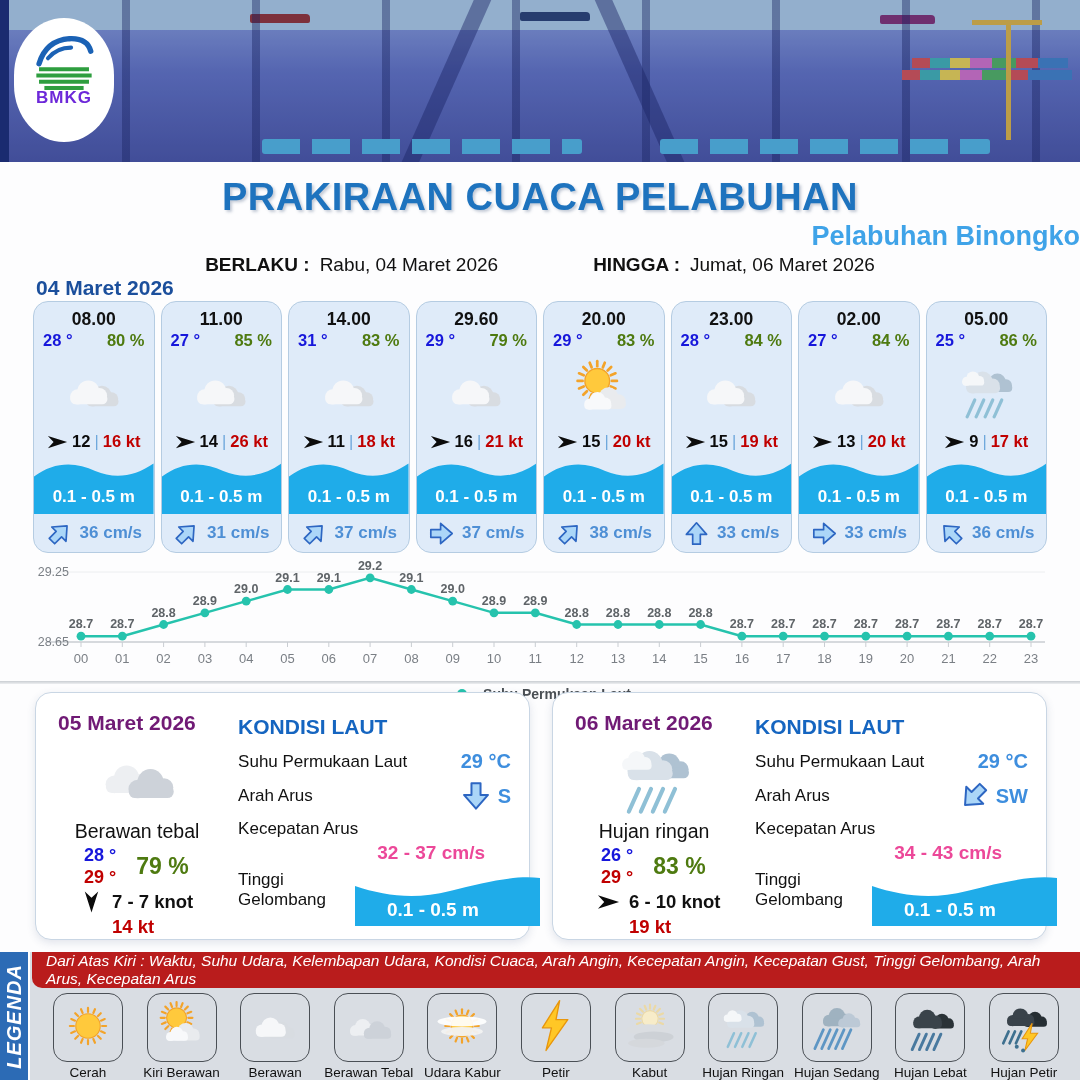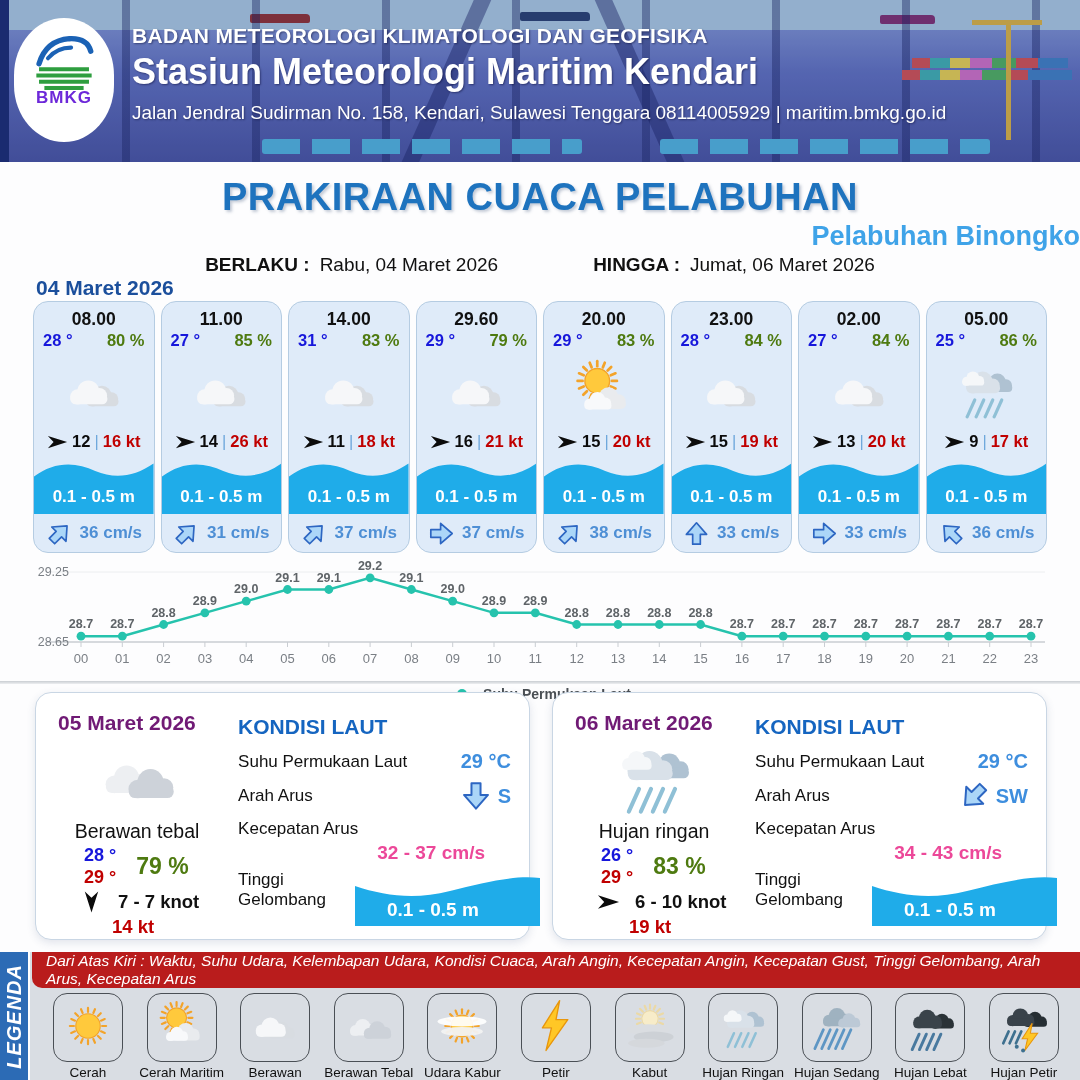--- a/index.html
+++ b/index.html
@@ -86,21 +86,21 @@
   .dcard{flex:1;height:248px;background:#fff;border:1.5px solid #C9D6E4;border-radius:16px;
          box-shadow:0 3px 8px rgba(60,80,120,.14);display:flex;padding:12px 18px;}
   .d-left{width:44%;position:relative;display:flex;flex-direction:column;}
   .d-date{font-size:21px;font-weight:bold;color:#701a75;margin:6px 0 0 4px;}
   .d-icon{height:84px;display:flex;align-items:center;justify-content:center;}
   .d-cond{text-align:center;font-size:19.5px;margin-top:1px;}
   .d-temps{display:flex;align-items:center;gap:20px;margin:2px 0 0 30px;}
   .d-tmin{color:#1717DB;font-weight:bold;font-size:18px;display:block;}
   .d-tmax{color:#C00000;font-weight:bold;font-size:18px;display:block;margin-top:1px;}
   .d-hum{color:#4E7A10;font-weight:bold;font-size:23px;}
-  .d-wind{display:flex;align-items:center;gap:15px;margin:3px 0 0 26px;font-size:18.5px;font-weight:bold;}
+  .d-wind{display:flex;align-items:center;gap:9px;margin:3px 0 0 26px;font-size:18.5px;font-weight:bold;}
   .d-gust{color:#C00000;font-weight:bold;font-size:18.5px;margin:3px 0 0 58px;}
   .d-right{flex:1;padding-left:18px;padding-top:10px;display:flex;flex-direction:column;}
   .sea-title{font-size:21px;font-weight:bold;color:#1565C0;margin-bottom:4px;}
   .sea-row{display:flex;justify-content:space-between;align-items:center;font-size:17px;margin-top:7px;}
   .sea-val{color:#3E8EDE;font-weight:bold;font-size:20px;}
   .sea-dir{display:flex;align-items:center;gap:6px;}
   .sea-stack{margin-top:7px;}
   .sea-stack .sea-label{display:block;font-size:17px;}
   .sea-spd-val{display:block;text-align:right;color:#ec4899;font-weight:bold;font-size:19px;margin-top:3px;margin-right:26px;}
   .sea-wave-row{display:flex;justify-content:space-between;align-items:flex-start;margin-top:6px;font-size:17px;}
@@ -149,25 +149,20 @@
       <g fill="#2E9E3F">
         <rect x="20" y="44" width="56" height="4.5"></rect>
         <rect x="17" y="51" width="62" height="4.5"></rect>
         <rect x="20" y="58" width="56" height="4.5"></rect>
         <rect x="26" y="65" width="44" height="4.5"></rect>
       </g>
     </svg>
     <div class="logo-label" data-name="bmkg-logo-text">BMKG</div>
   </div>
 
-  <div class="hdr-text" data-name="header-text-block">
-    <div class="hdr-org" data-name="organization-name">BADAN METEOROLOGI KLIMATOLOGI DAN GEOFISIKA</div>
-    <div class="hdr-station" data-name="station-name">Stasiun Meteorologi Maritim Kendari</div>
-    <div class="hdr-addr" data-name="station-address">Jalan Jendral Sudirman No. 158, Kendari, Sulawesi Tenggara  08114005929 | maritim.bmkg.go.id</div>
-  </div>
 </div>
 
 <div class="main-title" data-name="page-title">PRAKIRAAN CUACA PELABUHAN</div>
 <div class="sub-title" data-name="port-name-subtitle">Pelabuhan Binongko</div>
 <div class="validity" data-name="validity-line">
   <span class="v-pair">
     <b data-name="berlaku-label">BERLAKU :</b>
     <span data-name="berlaku-value">Rabu, 04 Maret 2026</span>
   </span>
   <span class="v-pair">
@@ -916,21 +911,21 @@
                   <rect x="21.5" y="39.5" width="30" height="8.5" rx="4.2"></rect>
                 </g>
                 <g fill="#F8F9FB">
                   <circle cx="19.4" cy="43.6" r="4.96"></circle>
                   <circle cx="26.2" cy="40" r="7.04"></circle>
                   <circle cx="33.4" cy="42.8" r="4.96"></circle>
                   <rect x="14.6" y="41.6" width="24" height="6.8" rx="3.36"></rect>
                 </g>
               </svg></span>
     </div>
-    <div class="litem-label" data-name="legend-item-label">Cerah Maritim</div>
+    <div class="litem-label" data-name="legend-item-label">Kiri Berawan</div>
   </div>
 
   <div class="litem" data-name="legend-item">
     <div class="litem-tile" data-name="legend-icon-tile">
       <span data-name="weather-condition-icon"><svg viewBox="0 0 64 64" width="58" height="58">
                 <g fill="#D8DCE1">
                   <circle cx="30.975" cy="39.9" r="5.89"></circle>
                   <circle cx="39.05" cy="35.625" r="8.36"></circle>
                   <circle cx="47.6" cy="38.95" r="5.89"></circle>
                   <rect x="25.275" y="37.525" width="28.5" height="8.075" rx="3.9899999999999998"></rect>

